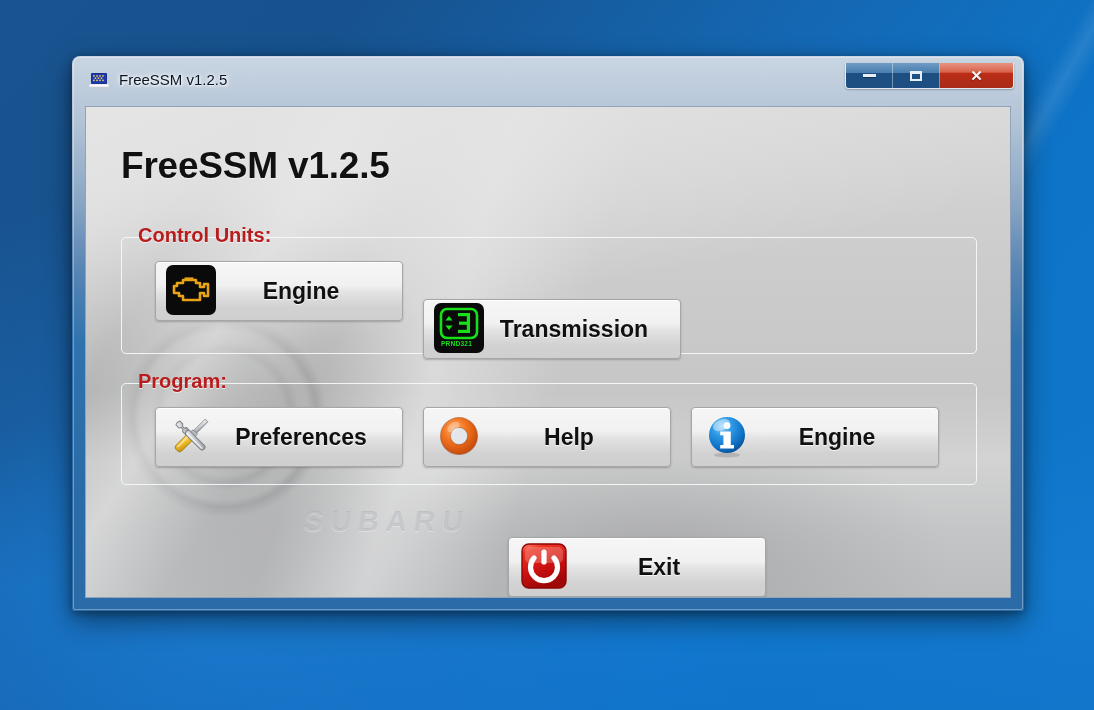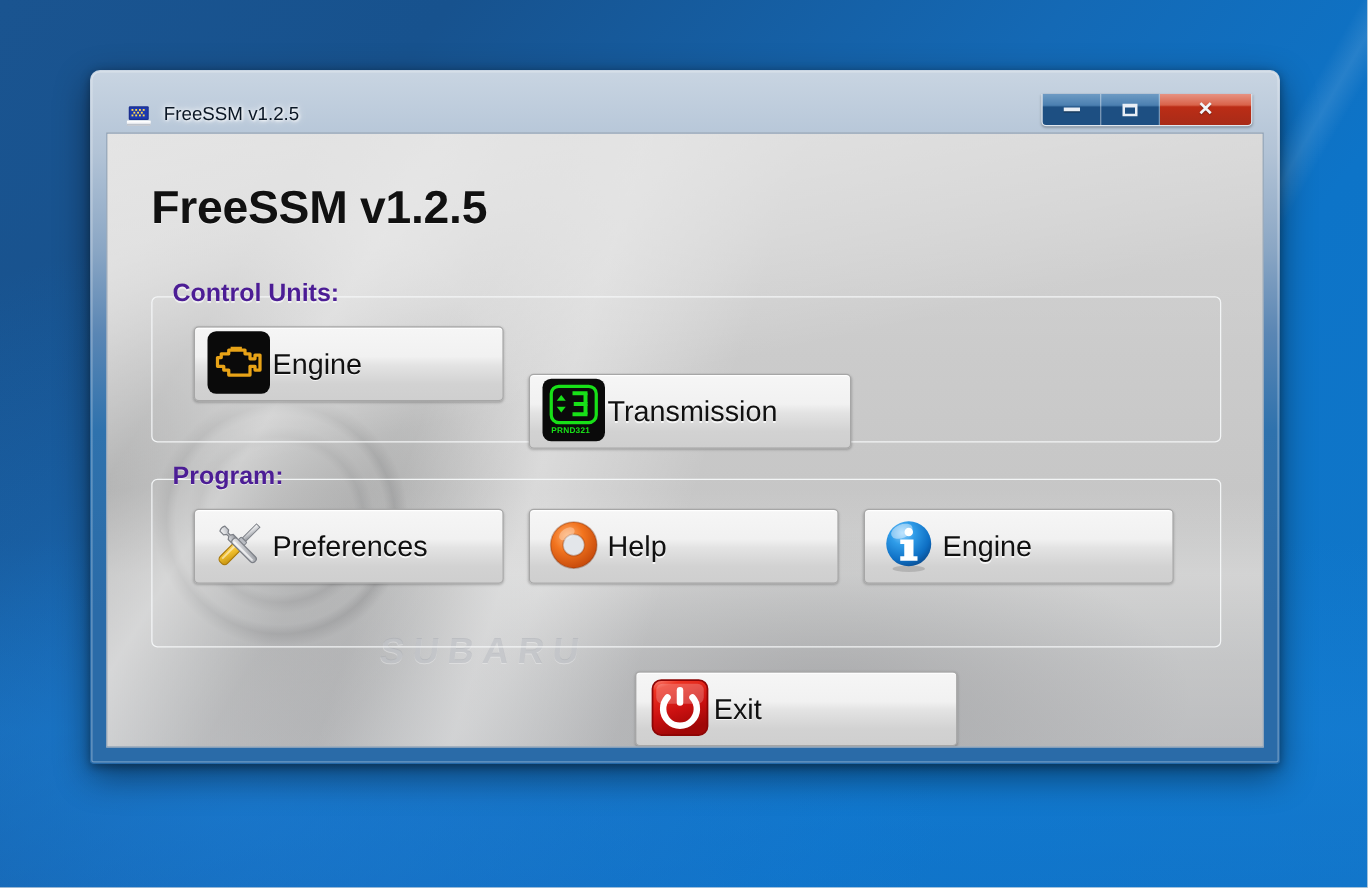--- a/index.html
+++ b/index.html
@@ -40,21 +40,21 @@
     position: absolute;
     left: 72px; top: 56px;
     width: 952px; height: 555px;
     border-radius: 8px 8px 3px 3px;
     background: linear-gradient(180deg,
         #c9d5e2 0%, #b2c3d6 12%, #8aa6c4 26%, #5a86b4 38%,
         #2f72ad 52%, #2a6ba8 78%, #2a6ba8 100%);
     box-shadow:
       0 10px 28px rgba(0,0,0,0.45),
       0 2px 8px rgba(0,0,0,0.35);
-    padding: 12px;
+    padding: 0;
   }
   #window-inner-hairline {
     position: absolute;
     inset: 1px;
     border-radius: 7px 7px 2px 2px;
     border: 1px solid rgba(255,255,255,0.32);
     pointer-events: none;
   }
 
   
@@ -187,47 +187,48 @@
     position: absolute;
     border: 1px solid rgba(246,248,250,0.92);
     border-radius: 5px;
   }
   .groupbox-title {
     position: absolute;
     top: -14px; left: 12px;
     padding: 0 5px 0 4px;
     font-size: 20px;
     font-weight: bold;
-    color: #4c1d95;
+    color: #b91c1c;
     white-space: nowrap;
     text-shadow: 0 1px 0 rgba(255,255,255,0.6);
   }
   #group-control-units { left: 35px; top: 130px; width: 856px; height: 117px; }
-  #group-program       { left: 35px; top: 276px; width: 856px; height: 135px; }
+  #group-program       { left: 35px; top: 276px; width: 856px; height: 102px; }
 
   
   .btn {
     position: absolute;
     display: flex;
     align-items: center;
     border: 1px solid #a6a6a6;
     border-radius: 4px;
     background: linear-gradient(180deg,
         #f6f6f6 0%, #f1f1f1 40%, #e3e3e3 52%, #d2d2d2 78%, #cfcfcf 100%);
     box-shadow:
       inset 0 1px 0 rgba(255,255,255,0.95),
       0 1px 2px rgba(0,0,0,0.22);
     cursor: pointer;
     padding: 0 10px;
     overflow: hidden;
   }
   .btn-label {
     flex: 1;
+    text-align: center;
     font-size: 23px;
-    font-weight: normal;
+    font-weight: bold;
     color: #101010;
     text-shadow: 0 1px 0 rgba(255,255,255,0.75);
     padding-right: 8px;
     white-space: nowrap;
   }
   .btn-icon {
     width: 52px; height: 52px;
     flex: 0 0 auto;
     position: relative;
   }

